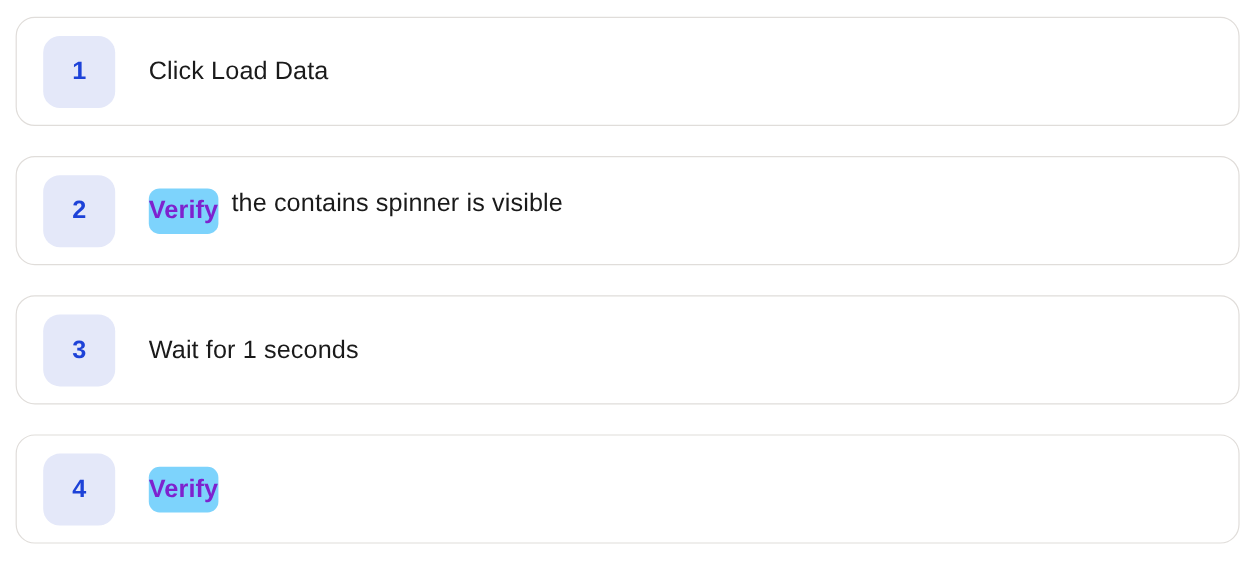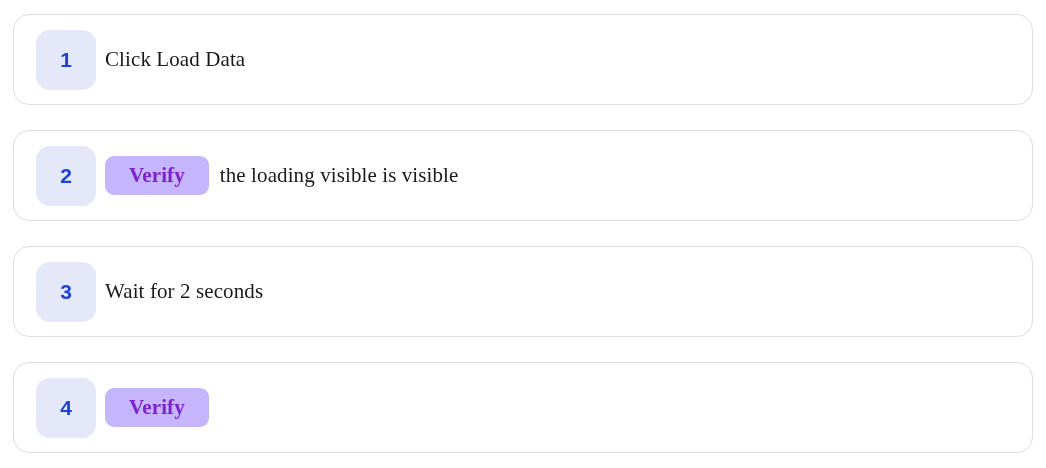--- a/index.html
+++ b/index.html
@@ -33,35 +33,33 @@
     color: #1d42d8;
     font-size: 21px;
     font-weight: 700;
     display: flex;
     align-items: center;
     justify-content: center;
     flex: 0 0 auto;
   }
   .step-body {
     display: flex;
-    align-items: center;
-    margin-left: 9px;
+    margin-left: 28px;
     font-size: 21px;
     color: #1a1a1a;
     letter-spacing: 0.1px;
-    font-family: Liberation Serif, serif;
   }
   .verify-badge {
     display: inline-flex;
     align-items: center;
-    background: #c4b5fd;
+    background: #7dd3fc;
     color: #7e22ce;
     font-weight: 700;
     font-size: 21px;
-    padding: 7px 24px;
+    padding: 7px 0;
     border-radius: 9px;
     margin-right: 11px;
   }
   .step-text {
     font-weight: 400;
     line-height: 1.2;
   }
 </style>
 </head>
 <body>
@@ -72,28 +70,28 @@
     <div class="step-number">1</div>
     <div class="step-body">
       <span class="step-text">Click Load Data</span>
     </div>
   </div>
 
   <div class="step-card">
     <div class="step-number">2</div>
     <div class="step-body">
       <span class="verify-badge">Verify</span>
-      <span class="step-text">the loading visible is visible</span>
+      <span class="step-text">the contains spinner is visible</span>
     </div>
   </div>
 
   <div class="step-card">
     <div class="step-number">3</div>
     <div class="step-body">
-      <span class="step-text">Wait for 2 seconds</span>
+      <span class="step-text">Wait for 1 seconds</span>
     </div>
   </div>
 
   <div class="step-card">
     <div class="step-number">4</div>
     <div class="step-body">
       <span class="verify-badge">Verify</span>
     </div>
   </div>
 

